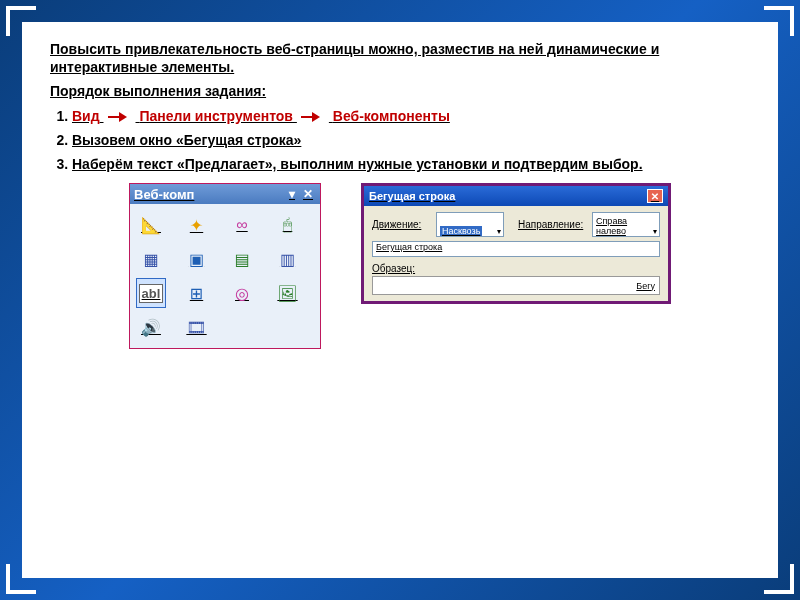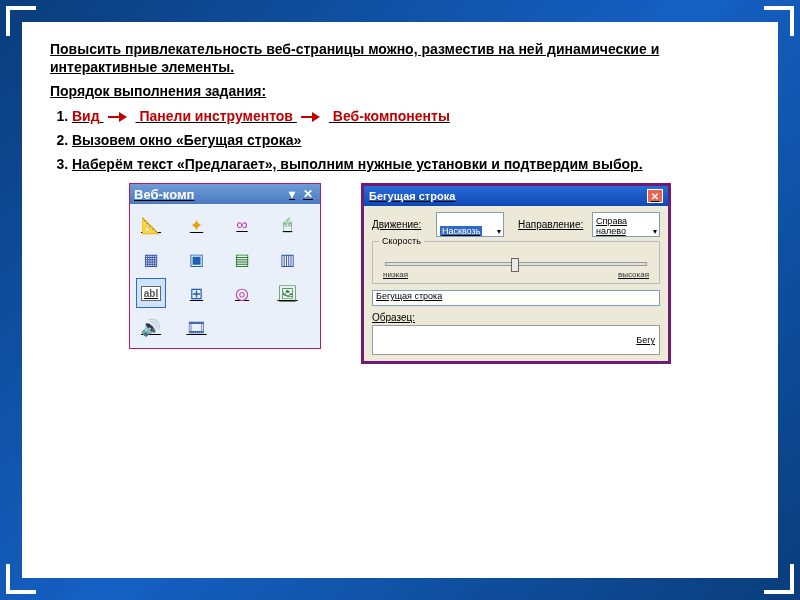--- a/index.html
+++ b/index.html
@@ -186,21 +186,21 @@
     width: 100%;
     height: 16px;
     border: 1px solid #7f9db9;
     background: #fff;
     padding: 0 3px;
     font-size: 9px;
   }
   .preview-box {
     border: 1px solid #999;
     background: #fff;
-    height: 30px;
+    height: 19px;
     display: flex;
     align-items: center;
     justify-content: flex-end;
     padding: 0 4px;
     font-size: 9px;
     overflow: hidden;
   }
   .dlg-buttons {
     display: flex;
     justify-content: flex-end;
@@ -254,21 +254,21 @@
       </div>
       <div class="icon-grid" id="icon-grid">
           <div class="tb-icon" style="color: rgb(30, 95, 180);">📐</div>
           <div class="tb-icon" style="color: rgb(232, 160, 0);">✦</div>
           <div class="tb-icon" style="color: rgb(196, 58, 158);">∞</div>
           <div class="tb-icon" style="color: rgb(42, 125, 42);">🖱</div>
           <div class="tb-icon" style="color: rgb(54, 82, 168);">▦</div>
           <div class="tb-icon" style="color: rgb(30, 95, 180);">▣</div>
           <div class="tb-icon" style="color: rgb(42, 125, 42);">▤</div>
           <div class="tb-icon" style="color: rgb(54, 82, 168);">▥</div>
-          <div class="tb-icon sel" style="color: rgb(85, 85, 85); font-size: 10px; font-weight: bold;">
+          <div class="tb-icon sel" style="color: rgb(85, 85, 85); font-size: 13px; font-weight: bold;">
             <span style="border:1px solid #666;padding:1px 2px;background:#fff">abl</span>
           </div>
           <div class="tb-icon" style="color: rgb(30, 95, 180);">⊞</div>
           <div class="tb-icon" style="color: rgb(196, 58, 158);">◎</div>
           <div class="tb-icon" style="color: rgb(42, 125, 42);">🖼</div>
           <div class="tb-icon" style="color: rgb(232, 160, 0);">🔊</div>
           <div class="tb-icon" style="color: rgb(54, 82, 168);">🎞</div>
         </div>
     </div>
 
@@ -283,30 +283,20 @@
           <span class="dlg-label">Движение:</span>
           <div class="dlg-select">
             <span class="sel-highlight">Насквозь</span>
           </div>
           <span class="dlg-label" style="width:66px;margin-left:6px">Направление:</span>
           <div class="dlg-select">
             <span>Справа налево</span>
           </div>
         </div>
 
-        <div class="fieldset">
-          <span class="fieldset-label">Скорость</span>
-          <div class="slider-track">
-            <div class="slider-thumb"></div>
-          </div>
-          <div class="slider-labels">
-            <span>низкая</span>
-            <span>высокая</span>
-          </div>
-        </div>
 
         <div class="dlg-input">
           <span>Бегущая строка</span>
         </div>
 
         <div style="margin:6px 0 2px">Образец:</div>
         <div class="preview-box">
           <span>Бегу</span>
         </div>
       </div>

